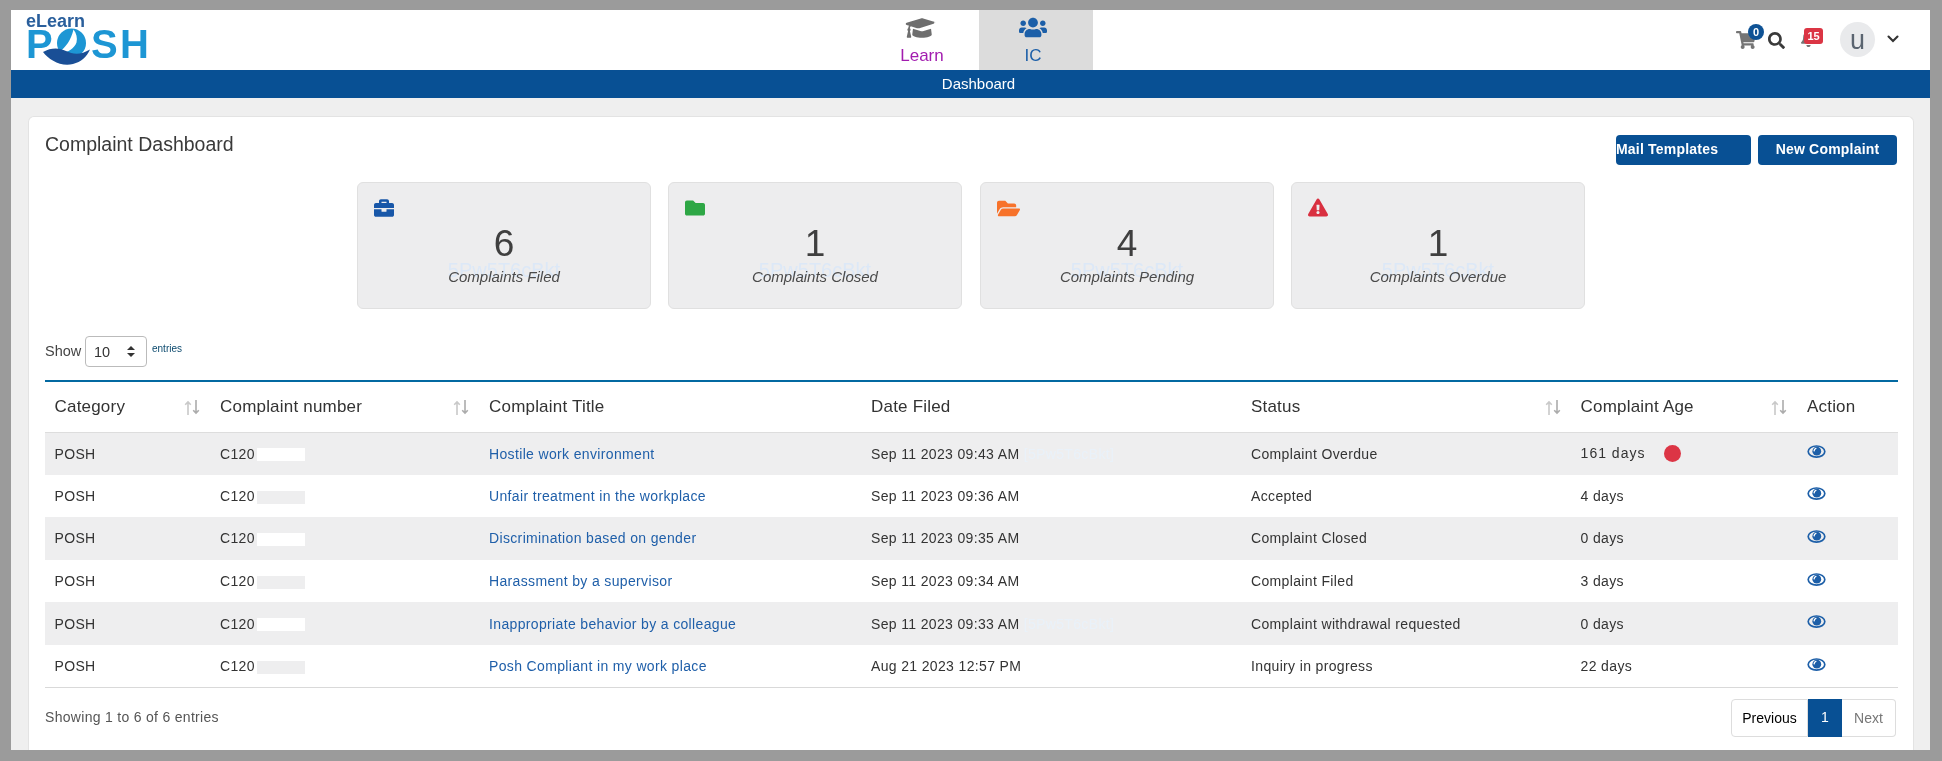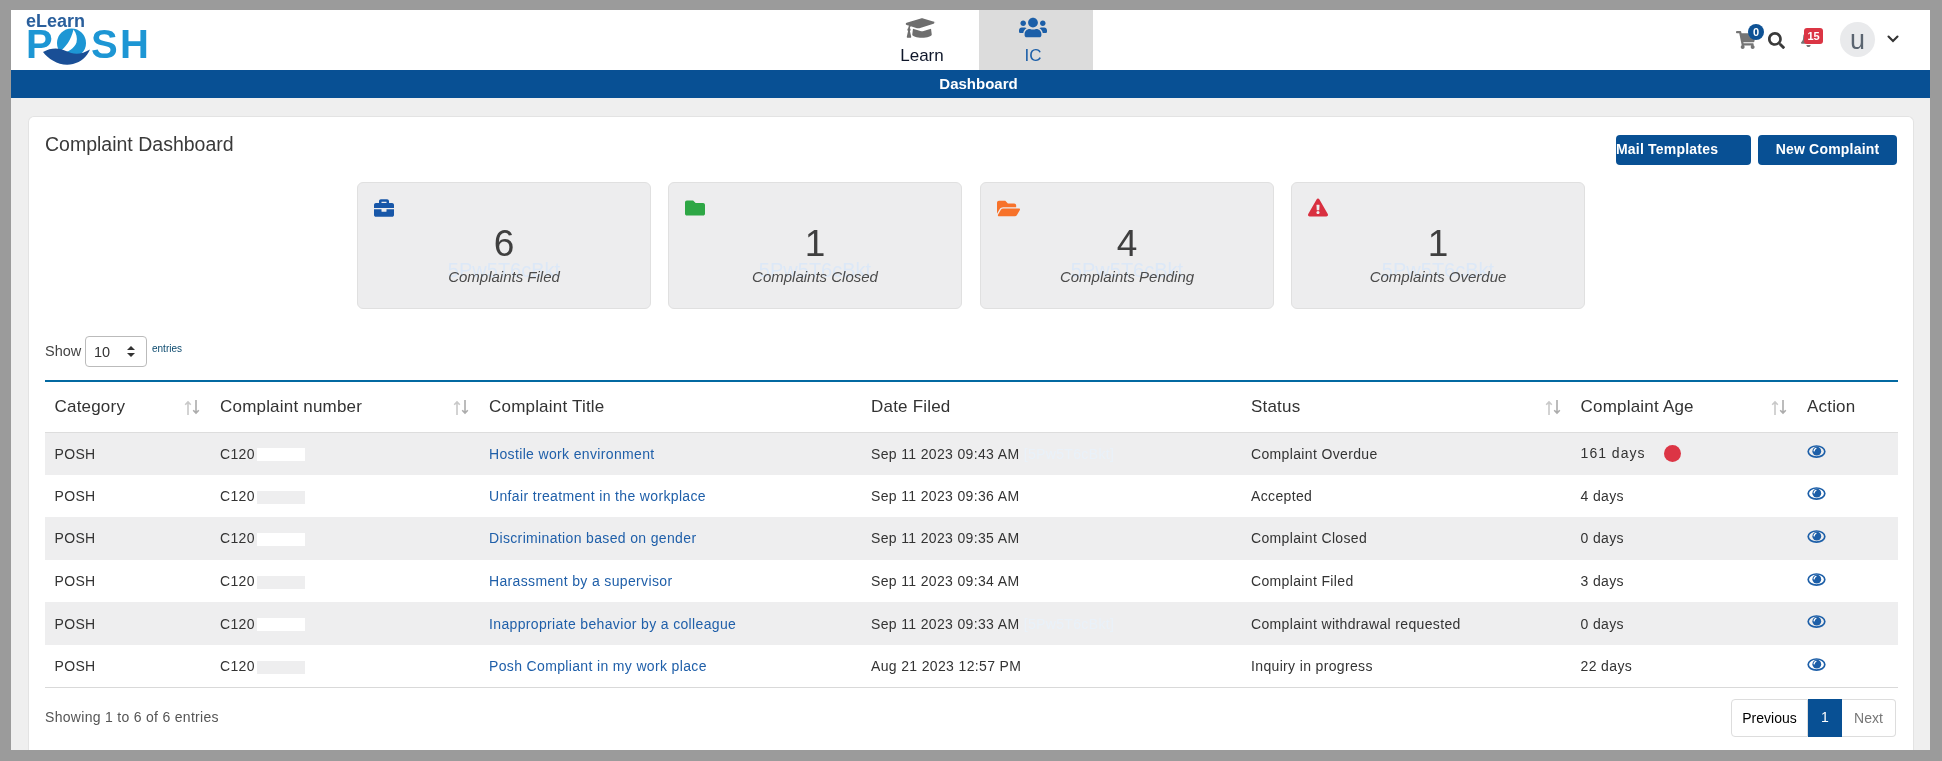--- a/index.html
+++ b/index.html
@@ -36,21 +36,21 @@
     <path d="M48 42.5 C55 37 60 30 62.5 19.5 C65.5 23 66.5 28 65.5 32.5 C63 39 56 43.5 48 42.5 Z" fill="#ffffff"></path>
     <path d="M32 42 C40 37.5 48 37.5 55 41 C62 44.5 70 45 79 39.5 C76 46.5 70 52 62 54 C50 57 38 50 32 42 Z" fill="#1A4F96"></path>
     <text x="80" y="47.5" font-size="40" font-weight="bold" fill="#1D96D4" font-family="Liberation Sans">S</text>
     <text x="109" y="47.5" font-size="40" font-weight="bold" fill="#1D96D4" font-family="Liberation Sans">H</text>
   </svg>
 
   <div class="abs" style="left:854px;top:0;width:114px;height:60px;text-align:center;">
     <div style="margin-top:5px;height:27px;"><svg width="40" height="26" viewBox="0 0 640 512">
           <path fill="#6e6e6e" d="M622.34 153.2L343.4 67.5c-15.2-4.67-31.6-4.67-46.79 0L17.66 153.2c-23.54 7.23-23.54 38.36 0 45.59l48.63 14.94c-10.67 13.19-17.23 29.28-17.88 46.9C38.78 266.15 32 276.11 32 288c0 10.78 5.68 19.85 13.86 25.65L20.33 428.53C18.11 438.52 25.71 448 35.94 448h56.11c10.24 0 17.84-9.48 15.62-19.47L82.14 313.65C90.32 307.85 96 298.78 96 288c0-11.57-6.47-21.25-15.66-26.87.76-15.02 7.05-28.8 17.85-39.33l123.63 37.79c8.9 2.73 26.19 6.16 46.79 0l278.95-85.7c23.55-7.24 23.55-38.36-.18-45.69zM352.79 315.09c-28.53 8.76-52.84 3.92-65.59 0l-145.02-44.55L128 384c0 35.35 85.96 64 192 64s192-28.65 192-64l-14.18-113.47-145.03 44.56z"></path>
         </svg></div>
-    <div style="font-size:17px;color:#0f172a;margin-top:4px;">Learn</div>
+    <div style="font-size:17px;color:#a21caf;margin-top:4px;">Learn</div>
   </div>
 
   <div class="abs" style="left:968px;top:0;width:108px;height:60px;text-align:center;">
     <div style="margin-top:5px;height:27px;"><svg width="28" height="25" viewBox="0 0 640 512">
           <path fill="#1c5fa8" d="M96 224c35.3 0 64-28.7 64-64s-28.7-64-64-64-64 28.7-64 64 28.7 64 64 64zm448 0c35.3 0 64-28.7 64-64s-28.7-64-64-64-64 28.7-64 64 28.7 64 64 64zm32 32h-64c-17.6 0-33.5 7.1-45.1 18.6 40.3 22.1 68.9 62 75.1 109.4h66c17.7 0 32-14.3 32-32v-32c0-35.3-28.7-64-64-64zm-256 0c61.9 0 112-50.1 112-112S381.9 32 320 32 208 82.1 208 144s50.1 112 112 112zm76.8 32h-8.3c-20.8 10-43.9 16-68.5 16s-47.6-6-68.5-16h-8.3C179.6 288 128 339.6 128 403.2V432c0 26.5 21.5 48 48 48h288c26.5 0 48-21.5 48-48v-28.8c0-63.6-51.6-115.2-115.2-115.2zm-223.7-13.4C161.5 263.1 145.6 256 128 256H64c-35.3 0-64 28.7-64 64v32c0 17.7 14.3 32 32 32h65.9c6.3-47.4 34.9-87.3 75.2-109.4z"></path>
         </svg></div>
     <div style="font-size:17px;color:#1c5fa8;margin-top:4px;">IC</div>
   </div>
 
   <div id="navright">
@@ -64,21 +64,21 @@
     <svg class="abs" style="left:1789px;top:20px;" width="17" height="17" viewBox="0 0 448 512">
         <path fill="#757575" d="M224 512c35.32 0 63.97-28.65 63.97-64H160.03c0 35.35 28.65 64 63.97 64zm215.39-149.71c-19.32-20.76-55.47-51.99-55.47-154.29 0-77.7-54.48-139.9-127.94-155.16V32c0-17.67-14.32-32-31.98-32s-31.98 14.33-31.98 32v20.84C118.56 68.1 64.08 130.3 64.08 208c0 102.3-36.15 133.53-55.47 154.29-6 6.45-8.66 14.16-8.61 21.71.11 16.4 12.98 32 32.1 32h383.8c19.12 0 32-15.6 32.1-32 .05-7.55-2.61-15.27-8.61-21.71z"></path>
       </svg>
     <div class="abs" style="left:1793px;top:18px;width:19px;height:16px;border-radius:3px;background:#DB3544;color:#fff;font-size:11px;font-weight:bold;text-align:center;line-height:16px;">15</div>
     <div class="abs" style="left:1829px;top:12px;width:35px;height:35px;border-radius:50%;background:#E9EAEC;color:#5a6470;font-size:27px;text-align:center;line-height:36px;">u</div>
     <svg class="abs" style="left:1876px;top:25px;" width="12" height="9" viewBox="0 0 12 9">
         <path d="M1.5 1.5 L6 6 L10.5 1.5" stroke="#333" stroke-width="2.1" fill="none" stroke-linecap="round"></path>
       </svg>
   </div>
 
-  <div class="abs navy" style="left:0;top:60px;width:1919px;height:28px;line-height:28px;text-align:center;color:#fff;font-size:15px;font-weight:bold;"><span style="position:relative;left:8px;">Dashboard</span></div>
+  <div class="abs navy" style="left:0;top:60px;width:1919px;height:28px;line-height:28px;text-align:center;color:#fff;font-size:15px;font-weight:normal;"><span style="position:relative;left:8px;">Dashboard</span></div>
 
   <div class="abs" style="left:17px;top:106px;width:1886px;height:635px;background:#fff;border:1px solid #E3E3E3;border-bottom:none;border-radius:6px 6px 0 0;"></div>
 
   <div class="abs" style="left:34px;top:123px;font-size:19.5px;color:#3a3a3a;">Complaint Dashboard</div>
 
   <div class="abs navy" style="left:1605px;top:125px;width:135px;height:30px;border-radius:4px;color:#fff;font-size:14px;font-weight:bold;letter-spacing:0.2px;text-align:left;line-height:29px;">Mail Templates</div>
   <div class="abs navy" style="left:1747px;top:125px;width:139px;height:30px;border-radius:4px;color:#fff;font-size:14px;font-weight:bold;letter-spacing:0.2px;text-align:center;line-height:29px;">New Complaint</div>
 
   <div id="cards">
     <div class="abs card" style="left:346px;top:172px;">

